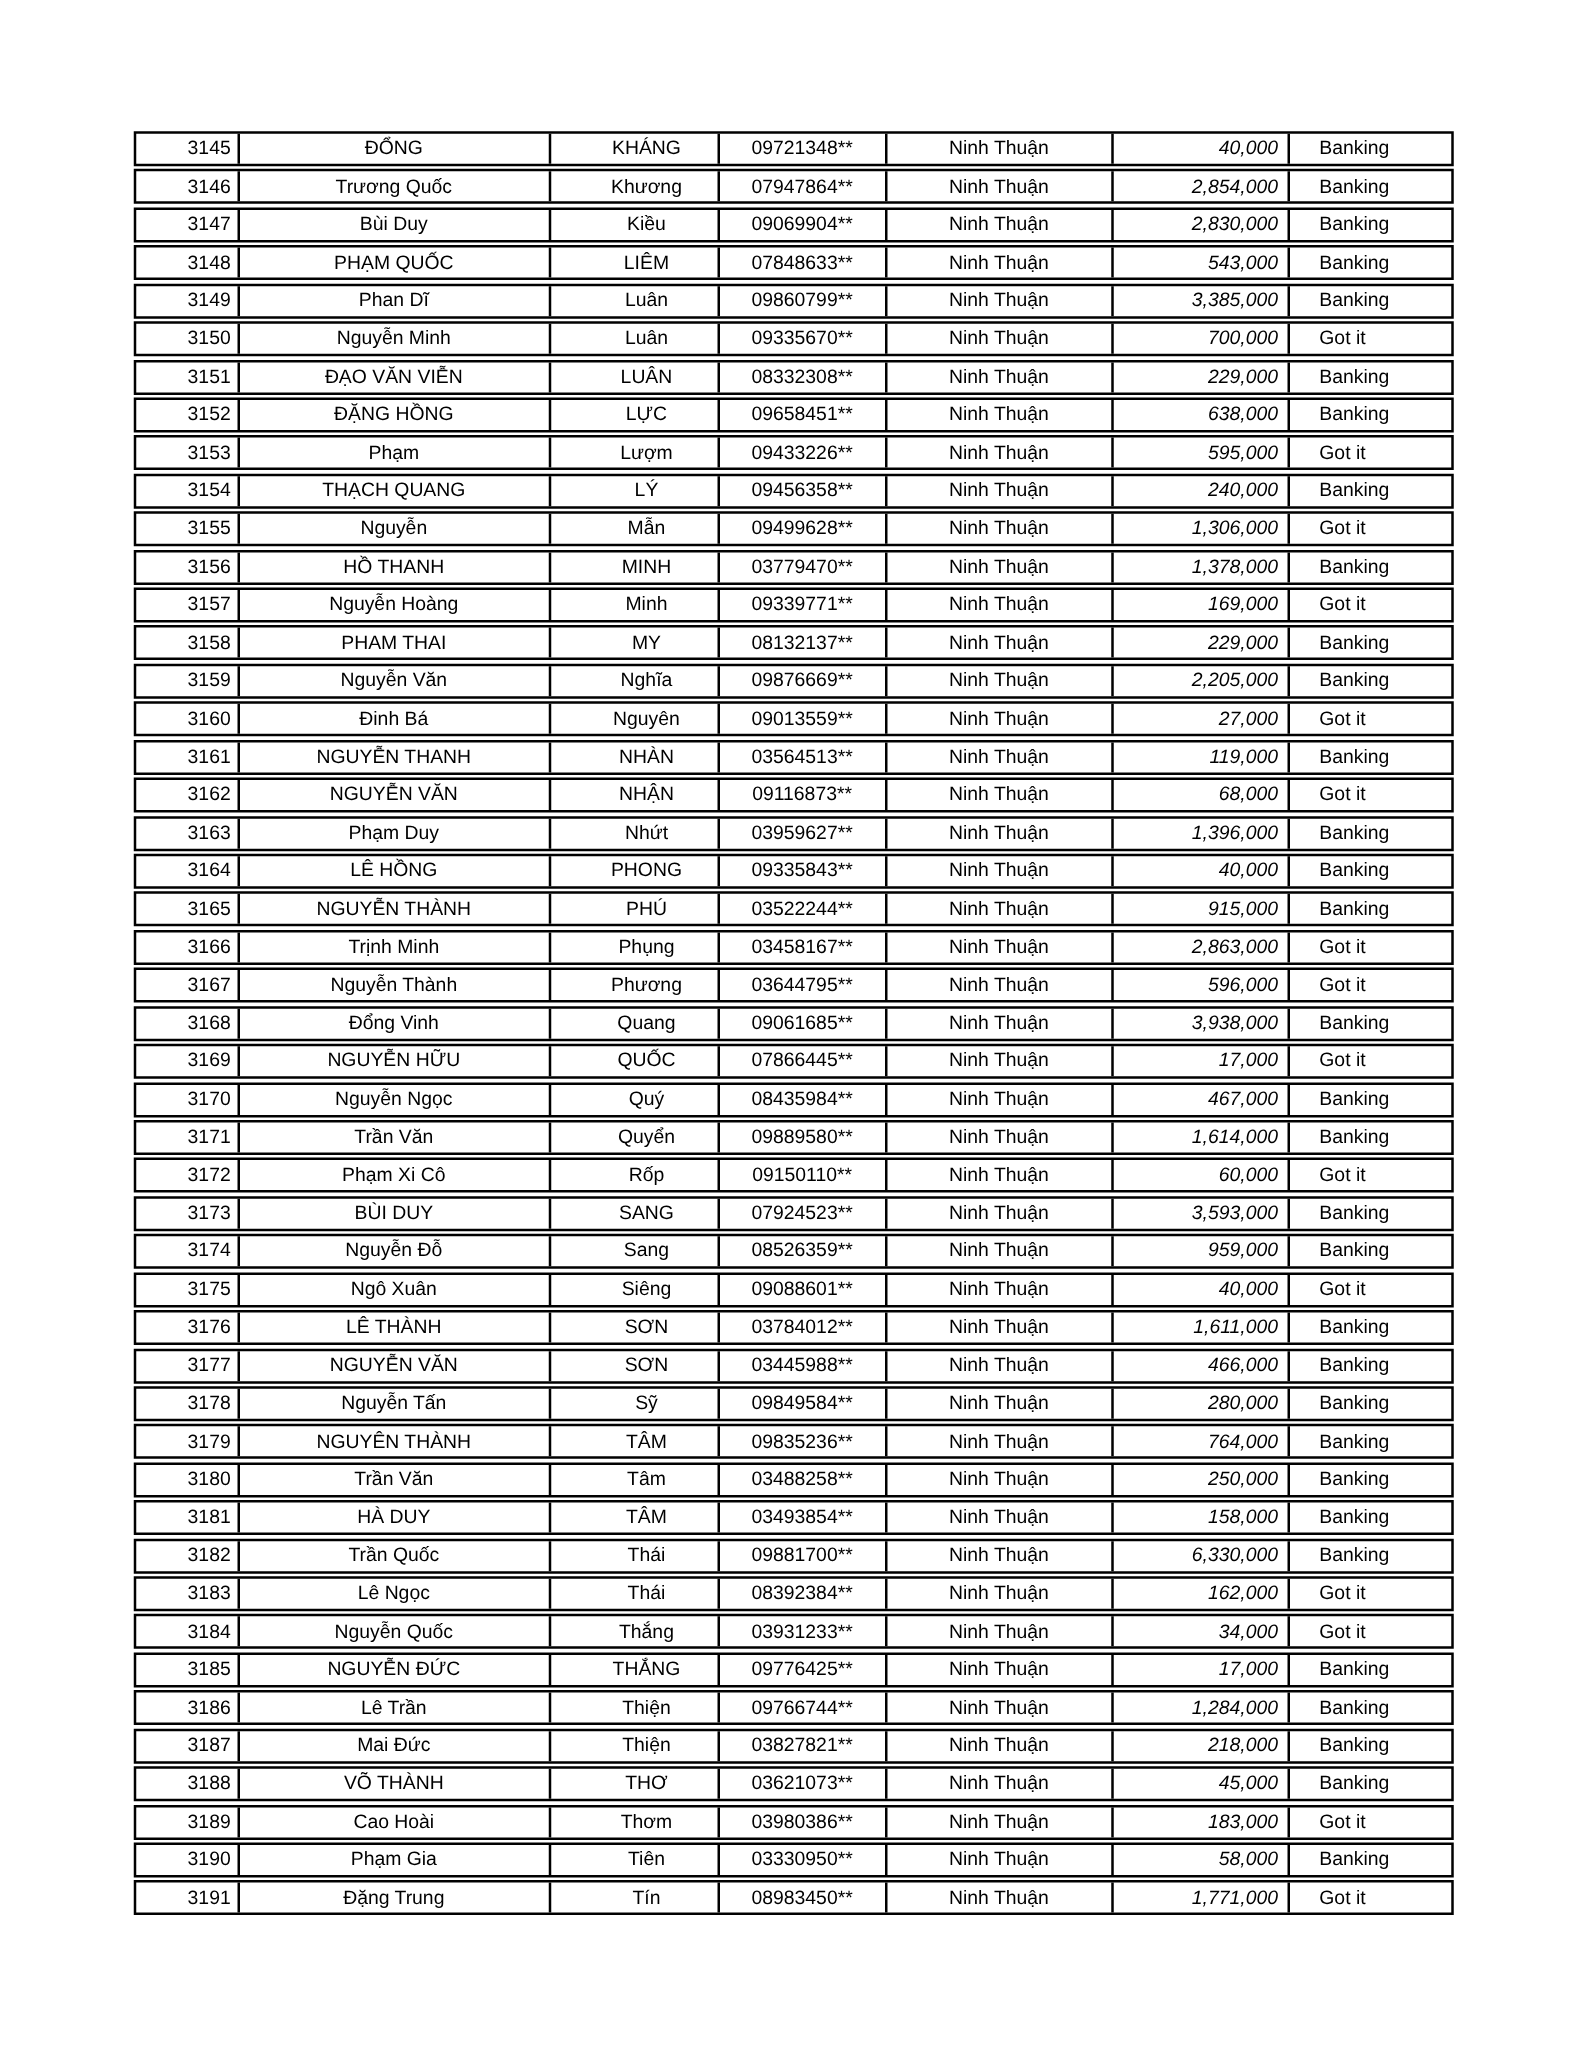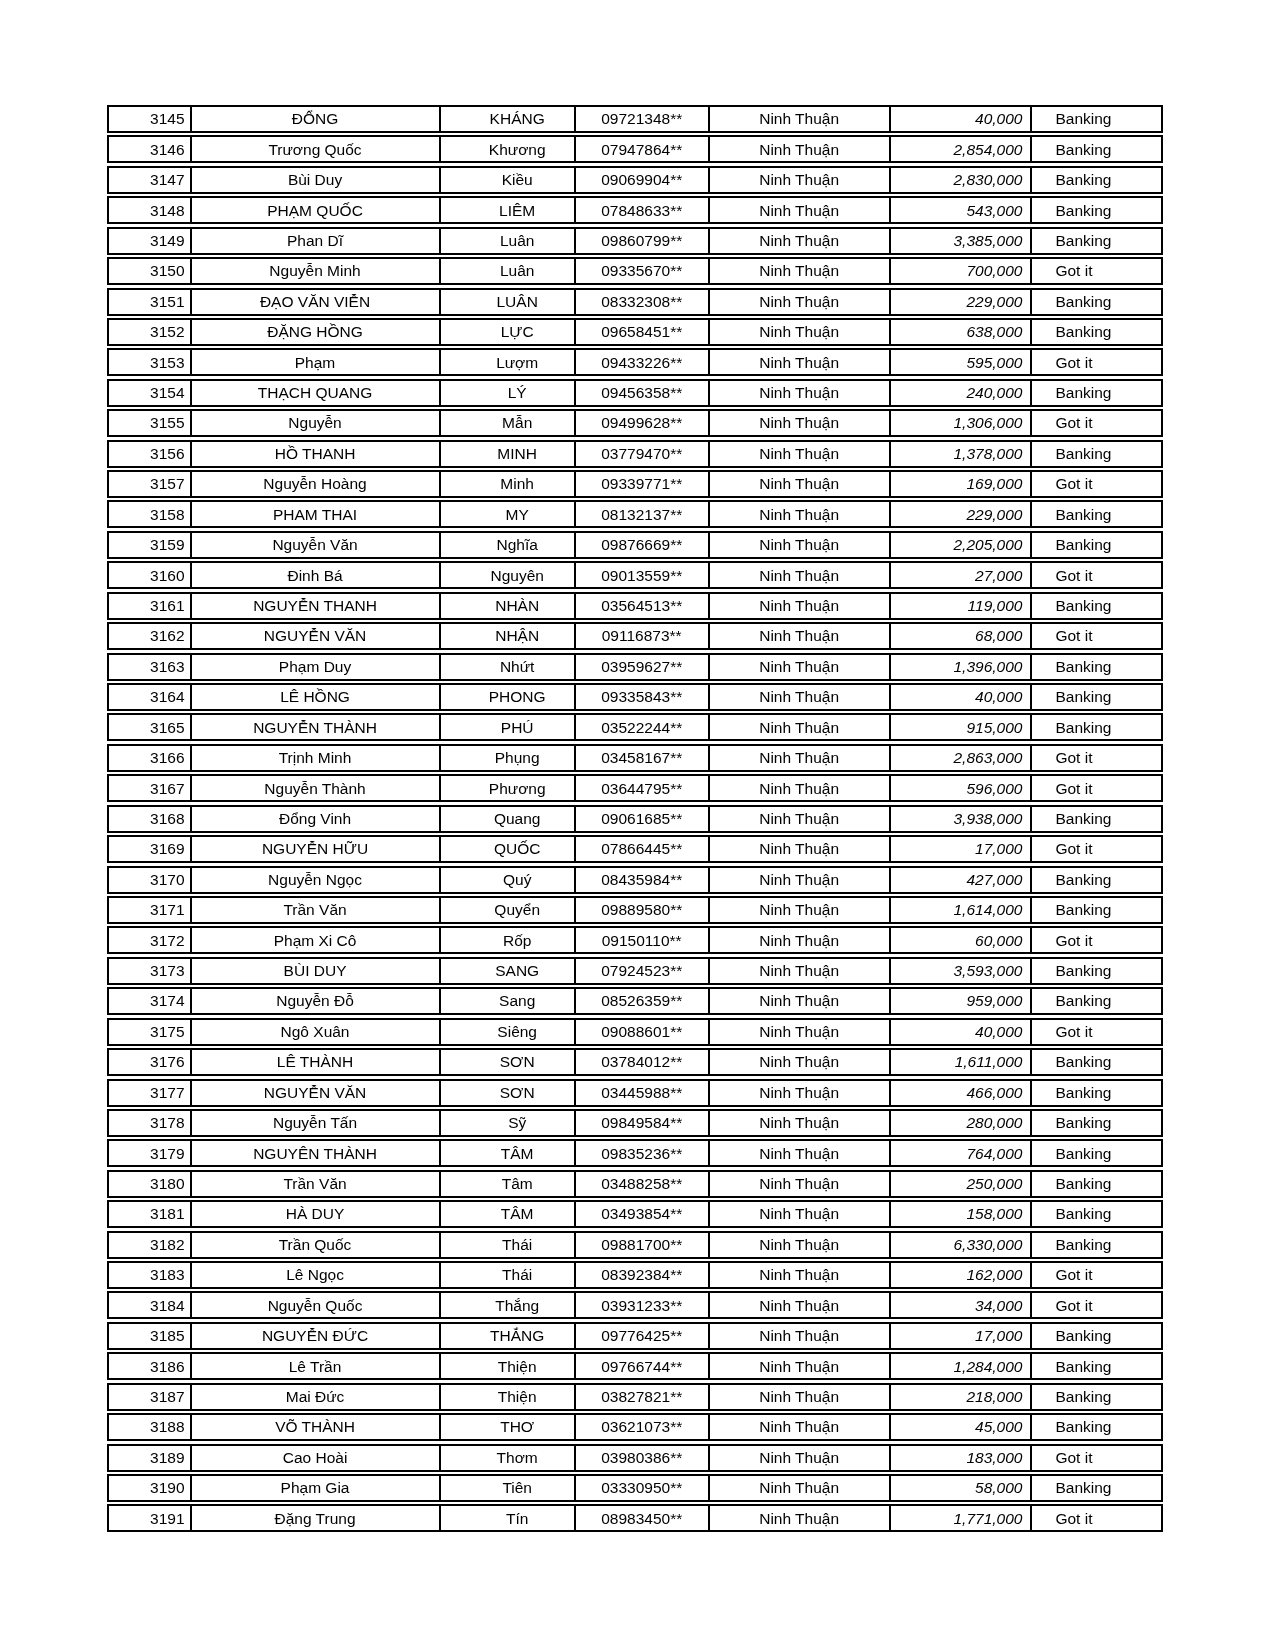--- a/index.html
+++ b/index.html
@@ -279,21 +279,21 @@
     <div class="cell c-province">Ninh Thuận</div>
     <div class="cell c-amount">17,000</div>
     <div class="cell c-status">Got it</div>
   </div>
       <div class="row">
     <div class="cell c-id">3170</div>
     <div class="cell c-first">Nguyễn Ngọc</div>
     <div class="cell c-last">Quý</div>
     <div class="cell c-phone">08435984**</div>
     <div class="cell c-province">Ninh Thuận</div>
-    <div class="cell c-amount">427,000</div>
+    <div class="cell c-amount">467,000</div>
     <div class="cell c-status">Banking</div>
   </div>
       <div class="row">
     <div class="cell c-id">3171</div>
     <div class="cell c-first">Trần Văn</div>
     <div class="cell c-last">Quyển</div>
     <div class="cell c-phone">09889580**</div>
     <div class="cell c-province">Ninh Thuận</div>
     <div class="cell c-amount">1,614,000</div>
     <div class="cell c-status">Banking</div>

